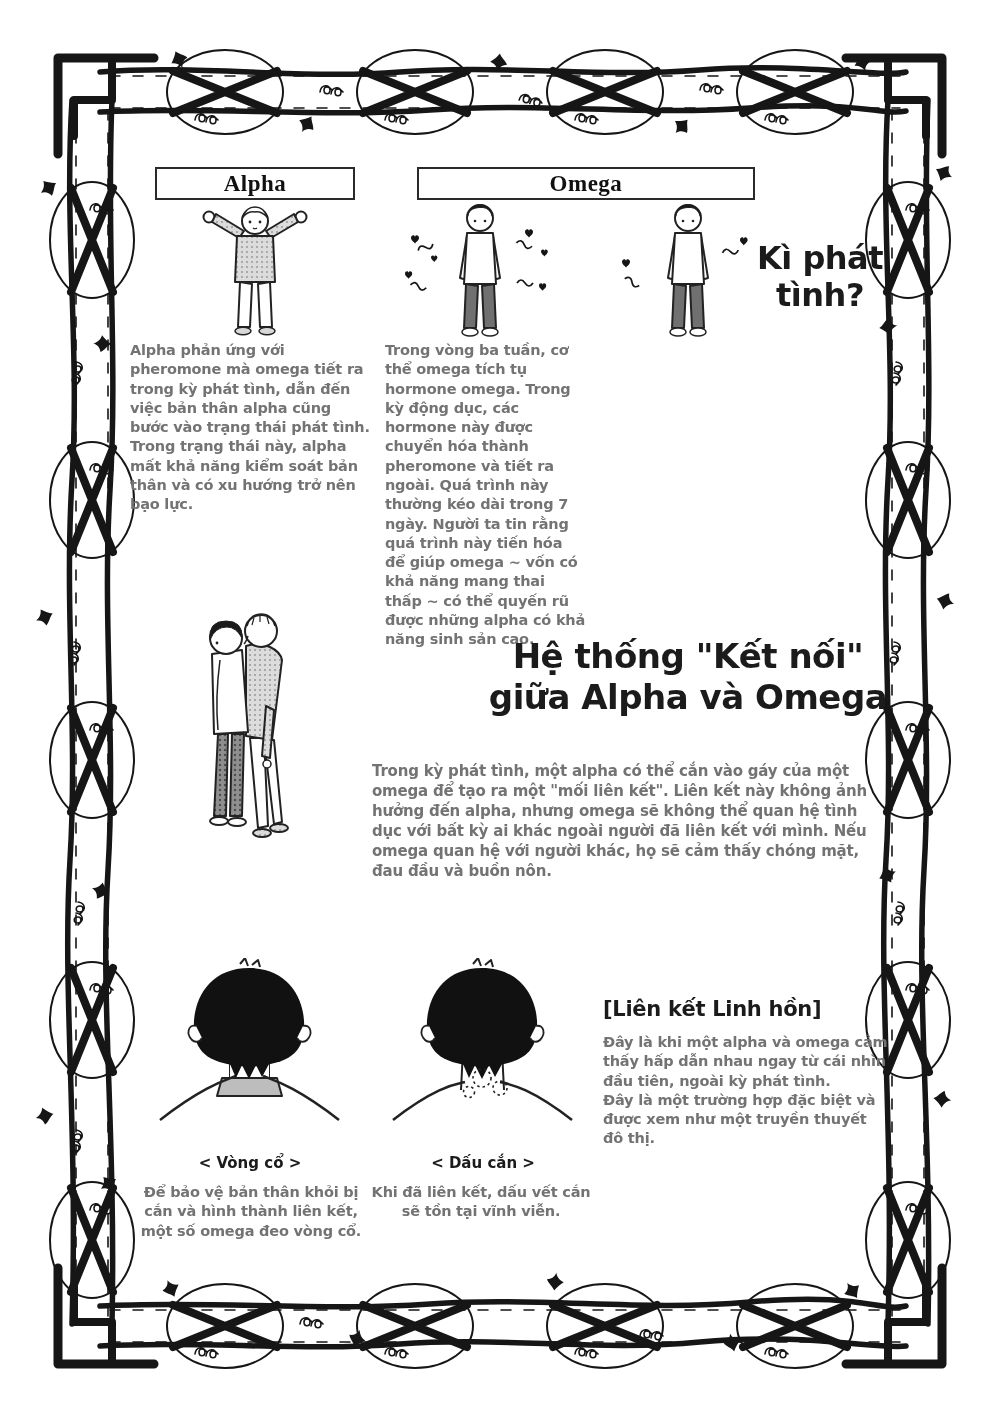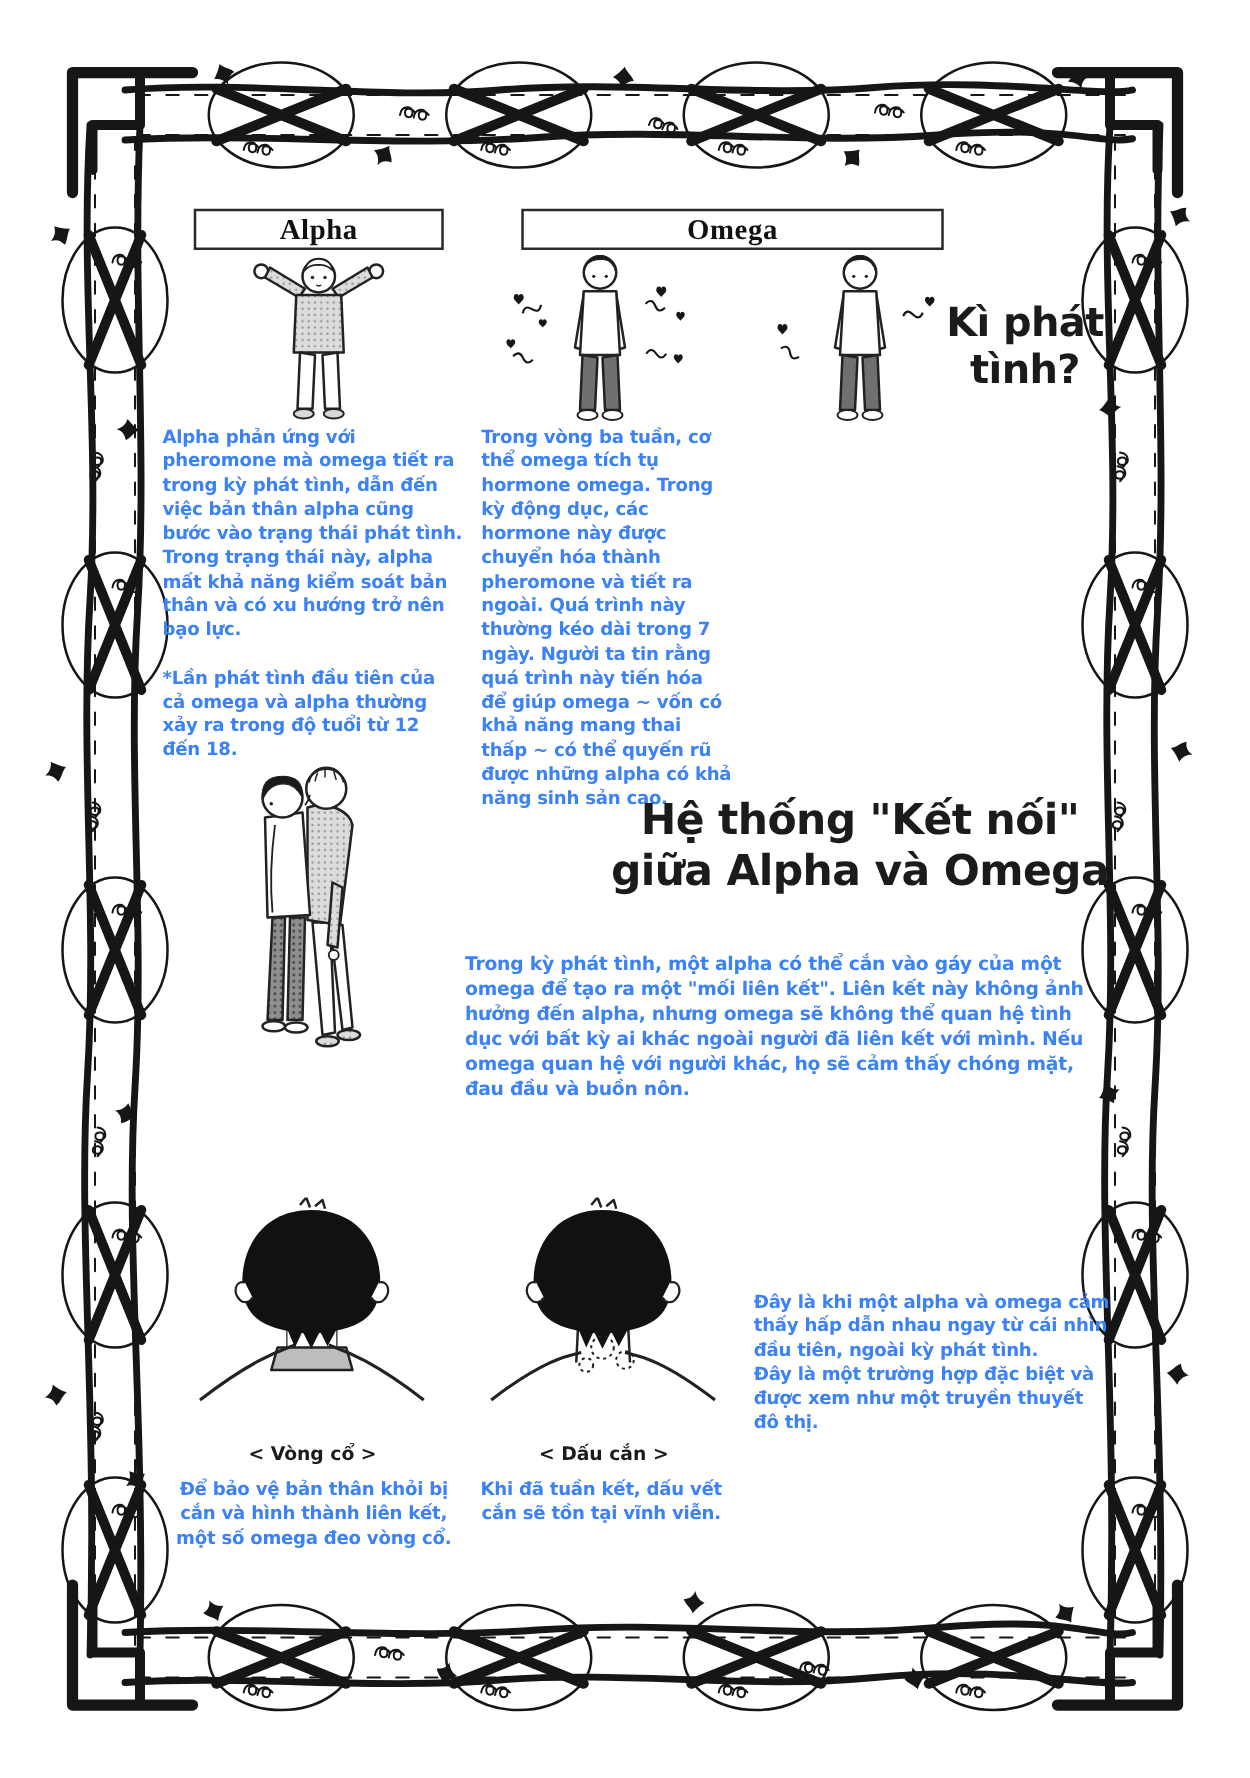--- a/index.html
+++ b/index.html
@@ -4,21 +4,21 @@
 <style>
   html,body{margin:0;padding:0;background:#ffffff;}
   #page{
     position:relative; width:1000px; height:1422px; background:#ffffff;
     overflow:hidden; color:#1b1b1b;
     font-family:"DejaVu Sans", sans-serif;
   }
   .abs{position:absolute;}
   .comic{
     font-family:"DejaVu Sans", sans-serif;
-    font-weight:700; color:#3b82f6;
+    font-weight:700; color:#737373;
     font-size:14.5px; line-height:1.33; letter-spacing:-0.2px;
   }
   .preline{white-space:pre-line;}
   .center{text-align:center;}
   .header-box{
     border:2px solid #2a2a2a; background:#ffffff;
     display:flex; align-items:center; justify-content:center;
     font-family:"Liberation Serif","DejaVu Serif",serif;
     font-size:23px; color:#111; letter-spacing:0.5px;font-weight:bold;
   }
@@ -247,21 +247,20 @@
       <use href="#sqg2" transform="translate(104,52) rotate(-10)"></use>
     </g>
   </svg>
 
   <div class="abs content heat-title center" style="left:735px; top:240px; width:170px;">
     <span>Kì phát tình?</span>
   </div>
 
   <div class="abs content comic" style="left:130px; top:341px; width:240px;">
     <p style="margin:0;">Alpha phản ứng với pheromone mà omega tiết ra trong kỳ phát tình, dẫn đến việc bản thân alpha cũng bước vào trạng thái phát tình. Trong trạng thái này, alpha mất khả năng kiểm soát bản thân và có xu hướng trở nên bạo lực.</p>
-    <p style="margin:19px 0 0 0;">*Lần phát tình đầu tiên của cả omega và alpha thường xảy ra trong độ tuổi từ 12 đến 18.</p>
   </div>
 
   <div class="abs content comic" style="left:385px; top:341px; width:201px;">
     <p style="margin:0;">Trong vòng ba tuần, cơ thể omega tích tụ hormone omega. Trong kỳ động dục, các hormone này được chuyển hóa thành pheromone và tiết ra ngoài. Quá trình này thường kéo dài trong 7 ngày. Người ta tin rằng quá trình này tiến hóa để giúp omega ~ vốn có khả năng mang thai thấp ~ có thể quyến rũ được những alpha có khả năng sinh sản cao.</p>
   </div>
 
 
   <svg class="abs content" style="left:168px; top:588px;" width="175" height="265" viewBox="0 0 175 265">
     <defs>
       <pattern id="bdots" width="5" height="5" patternUnits="userSpaceOnUse">
@@ -338,25 +337,26 @@
       <path d="M151,68 C159,66 161,76 155,82 C152,85 147,84 145,80" fill="#fff" stroke-width="1.8"></path>
       <path d="M78,106 L84,120 L90,107 L97,121 L104,107 L110,119 L117,106 Z" fill="#111" stroke="none"></path>
       <g fill="none" stroke-width="1.6" stroke-dasharray="2.5,3">
         <circle cx="97" cy="120" r="9"></circle>
         <circle cx="115" cy="130" r="7"></circle>
         <circle cx="84" cy="134" r="5.5"></circle>
       </g>
     </g>
   </svg>
 
+  <div class="abs content soul-title" style="left:603px; top:997px; width:300px;">[Liên kết Linh hồn]</div>
 
   <div class="abs content comic preline" style="left:603px; top:1033px; width:285px;">Đây là khi một alpha và omega cảm thấy hấp dẫn nhau ngay từ cái nhìn đầu tiên, ngoài kỳ phát tình.
 Đây là một trường hợp đặc biệt và được xem như một truyền thuyết đô thị.</div>
 
   <div class="abs content caption center" style="left:170px; top:1154px; width:160px;">&lt; Vòng cổ &gt;</div>
 
   <div class="abs content caption center" style="left:408px; top:1154px; width:150px;">&lt; Dấu cắn &gt;</div>
 
   <div class="abs content comic center" style="left:133px; top:1183px; width:236px;">Để bảo vệ bản thân khỏi bị cắn và hình thành liên kết, một số omega đeo vòng cổ.</div>
 
-  <div class="abs content comic center" style="left:368px; top:1183px; width:226px;">Khi đã tuần kết, dấu vết cắn sẽ tồn tại vĩnh viễn.</div>
+  <div class="abs content comic center" style="left:368px; top:1183px; width:226px;">Khi đã liên kết, dấu vết cắn sẽ tồn tại vĩnh viễn.</div>
 
 </div>
 
 </body></html>

